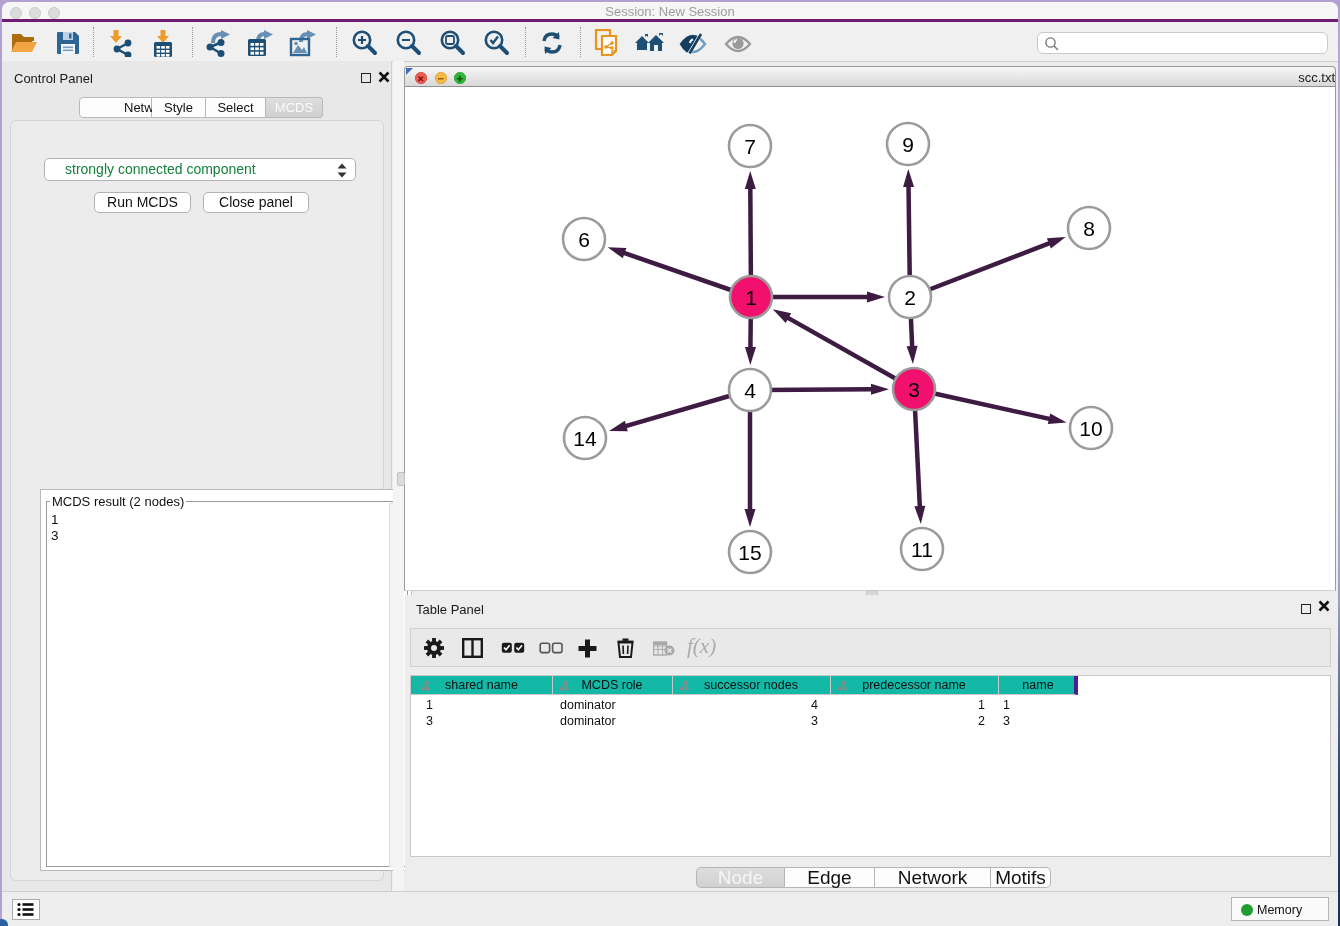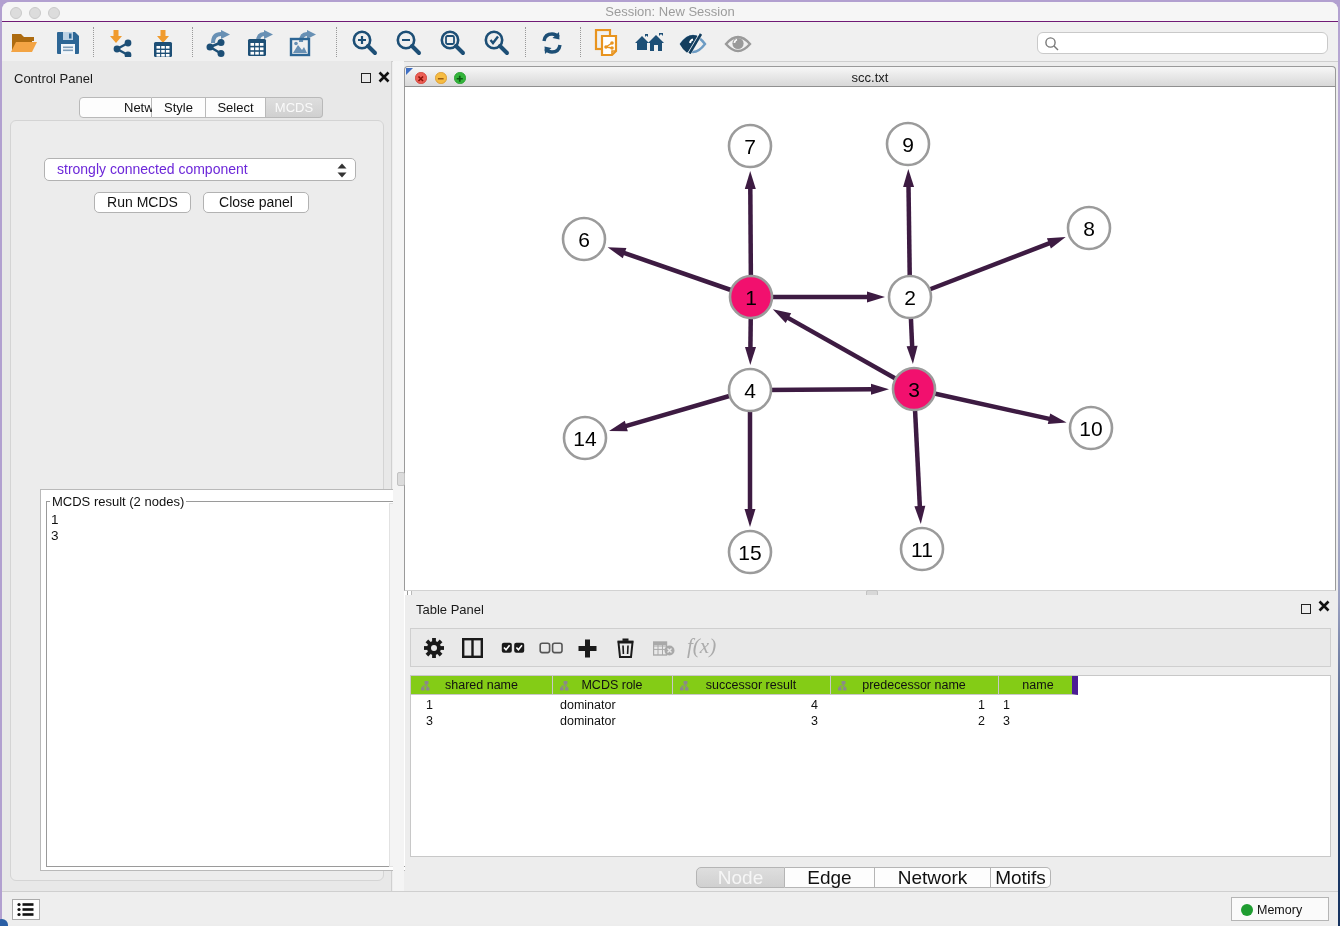--- a/index.html
+++ b/index.html
@@ -1,54 +1,54 @@
 <!DOCTYPE html>
 <html><head>
 <meta charset="utf-8">
 <style>
 * { margin:0; padding:0; box-sizing:border-box; }
 html,body { width:1340px; height:926px; overflow:hidden; }
 body { font-family:"Liberation Sans", sans-serif; background:#b2a0d0; position:relative; }
 .abs { position:absolute; }
 #win { position:absolute; left:2px; top:2px; width:1336px; height:924px; background:#ededed; border-radius:8px 8px 0 0; overflow:hidden; }
 
-#titlebar { position:absolute; left:0; top:0; width:100%; height:20px; background:#f6f6f6; border-bottom:1px solid #701a75; }
+#titlebar { position:absolute; left:0; top:0; width:100%; height:20px; background:#f6f6f6; border-bottom:3px solid #701a75; }
 .tl { position:absolute; top:5px; width:12px; height:12px; border-radius:50%; background:#dcdcdc; border:1px solid #c9c9c9; }
 #wtitle { position:absolute; top:0; width:100%; text-align:center; font-size:13px; line-height:20px; color:#9c9c9c; }
 
 #toolbar { position:absolute; left:0; top:20px; width:100%; height:40px; background:#f0f0f0; border-bottom:1px solid #cfcfcf; }
 .sep { position:absolute; top:5px; height:30px; width:0; border-left:1px dotted #999; }
 .ticon { position:absolute; top:7px; }
 #search { position:absolute; left:1035px; top:10px; width:291px; height:22px; background:#fff; border:1px solid #c9c9c9; border-radius:6px; }
 
 #cpanel { position:absolute; left:0; top:59px; width:390px; height:832px; background:#e8e8e8; border-right:1px solid #d0d0d0; }
 #cpanel .hdr { position:absolute; left:12px; top:10px; font-size:13px; color:#1a1a1a; }
 .tab { position:absolute; top:36px; height:21px; background:#fdfdfd; border:1px solid #b9b9b9; font-size:13px; color:#111; text-align:center; line-height:20px; }
 #cbox { position:absolute; left:8px; top:59px; width:374px; height:761px; background:#ececec; border:1px solid #d4d4d4; border-radius:6px; }
 #optlabel { position:absolute; left:0; top:76px; width:100%; text-align:center; font-size:14px; color:#1a1a1a; }
-#selbox { position:absolute; left:42px; top:97px; width:312px; height:23px; background:#fff; border:1px solid #b2b2b2; border-radius:5px; font-size:14px; color:#6d28d9; line-height:21px; padding-left:12px; }
+#selbox { position:absolute; left:42px; top:97px; width:312px; height:23px; background:#fff; border:1px solid #b2b2b2; border-radius:5px; font-size:14px; color:#15803d; line-height:21px; padding-left:20px; }
 .btn { position:absolute; top:131px; height:21px; background:#fff; border:1px solid #b2b2b2; border-radius:5px; font-size:14px; color:#111; text-align:center; line-height:19px; }
 #resultbox { position:absolute; left:14px; top:428px; width:372px; height:382px; background:#fff; border:1px solid #b9b9b9;margin-left:24px; }
 #fieldset { position:absolute; left:5px; top:11px; width:362px; height:366px; border:1px solid #9a9a9a; }
 #legend { position:absolute; left:3px; top:-8px; background:#fff; font-size:13px; color:#111; padding:0 2px; }
 #rscroll { position:absolute; right:3px; top:1px; width:15px; height:364px; background:#f4f4f4; border:1px solid #e2e2e2; }
 .ritem { position:absolute; left:4px; font-size:13.5px; color:#111; }
 
 #netwin { position:absolute; left:402px; top:64px; width:932px; height:527px; }
 #nettitle { position:absolute; left:0; top:0; width:100%; height:21px; background:linear-gradient(#f7f7f7,#d8d8d8); border:1px solid #9a9a9a; border-bottom:1px solid #8f8f8f; border-radius:4px 4px 0 0; }
-#nettext { position:absolute; width:100%; text-align:center; font-size:13px; color:#1a1a1a; line-height:21px; }
+#nettext { position:absolute; width:100%; text-align:right; font-size:13px; color:#1a1a1a; line-height:21px; }
 #netcanvas { position:absolute; left:0; top:21px; width:932px; height:504px; background:#fff; border:1px solid #9a9a9a; border-top:none; border-bottom:1px solid #d2d2d2; }
 .light { position:absolute; top:5px; width:11.5px; height:11.5px; border-radius:50%; }
 .light svg { display:block; margin:0.5px auto 0; }
 
 #tpanel { position:absolute; left:403px; top:593px; width:933px; height:298px; background:#ededed; }
 #tpanel .hdr { position:absolute; left:11px; top:7px; font-size:13px; color:#1a1a1a; }
 #ttoolbar { position:absolute; left:5px; top:33px; width:921px; height:39px; background:#e9e9e9; border:1px solid #cfcfcf; }
 #ttable { position:absolute; left:5px; top:80px; width:921px; height:182px; background:#fff; border:1px solid #c8c8c8; }
-#thead { position:absolute; left:0; top:0; width:667px; height:19px; background:#84cc16; border-bottom:1px solid #c8c8c8; border-right:6px solid #4c1d95; }
+#thead { position:absolute; left:0; top:0; width:667px; height:19px; background:#14b8a6; border-bottom:1px solid #c8c8c8; border-right:4px solid #4c1d95; }
 .hcell { position:absolute; top:0; height:19px; font-size:12.5px; color:#111; text-align:center; line-height:19px; }
 .hsep { position:absolute; top:0; width:0; height:19px; border-left:1px solid #c8c8c8; }
 .trow { position:absolute; font-size:12.5px; color:#111; }
 .ttab { position:absolute; top:272px; height:21px; background:#fdfdfd; border:1px solid #b5b5b5; font-size:19px; color:#111; text-align:center; line-height:20px; }
 
 #statusbar { position:absolute; left:0; top:889px; width:100%; height:33px; background:#eee; border-top:1px solid #cfcfcf; }
 #listbtn { position:absolute; left:10px; top:7px; width:28px; height:21px; background:#fdfdfd; border:1px solid #ababab; }
 #membtn { position:absolute; right:9px; top:5px; width:98px; height:24px; background:#fafafa; border:1px solid #b5b5b5; font-size:12.5px; color:#111; }
 .floatico { position:absolute; width:10px; height:10px; border:1.6px solid #222; }
 svg text { font-family:"Liberation Sans", sans-serif; }
@@ -401,21 +401,21 @@
           </g>
       <circle cx="16.5" cy="9.5" r="5" fill="#a9a9a9"></circle>
       <path d="M14.5 7.5 L18.5 11.5 M18.5 7.5 L14.5 11.5" stroke="#e9e9e9" stroke-width="1.4"></path>
     </svg>
     <div style="position:absolute;left:276px;top:5px;font-family:'Liberation Serif',serif;font-style:italic;font-size:21px;color:#ababab;">f(x)</div>
   </div>
   <div id="ttable">
     <div id="thead">
       <div class="hcell" style="left:0; width:141px;">shared name</div>
       <div class="hcell" style="left:141px; width:120px;">MCDS role</div>
-      <div class="hcell" style="left:261px; width:158px;">successor result</div>
+      <div class="hcell" style="left:261px; width:158px;">successor nodes</div>
       <div class="hcell" style="left:419px; width:168px;">predecessor name</div>
       <div class="hcell" style="left:587px; width:80px;">name</div>
       <svg class="hico" style="position:absolute;left:10px;top:4.5px;" width="11" height="10" viewBox="0 0 11 10">
             <g fill="#8a8a8a">
               <rect x="3.5" y="0" width="4" height="3.4" rx="0.8"></rect>
               <rect x="0" y="6.2" width="3.6" height="3.4" rx="0.8"></rect>
               <rect x="4.9" y="6.2" width="3.6" height="3.4" rx="0.8"></rect>
               <path d="M5.2 3 L5.2 5 M1.8 6.4 L1.8 5 L6.7 5 L6.7 6.4" stroke="#8a8a8a" fill="none"></path>
             </g>
           </svg>

